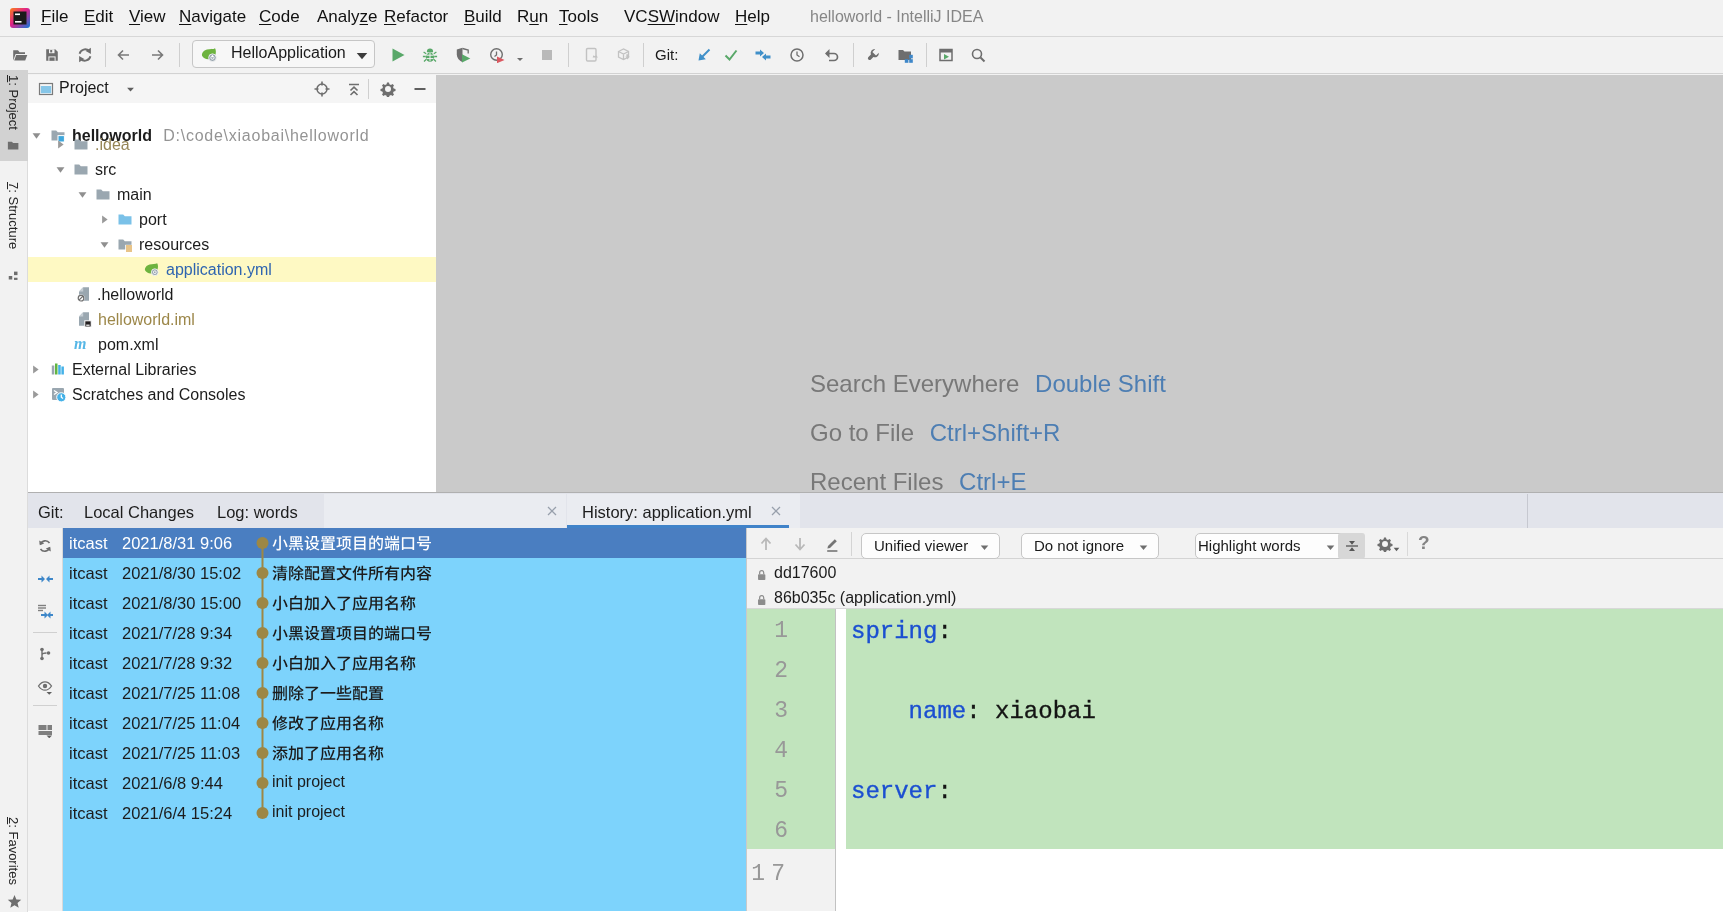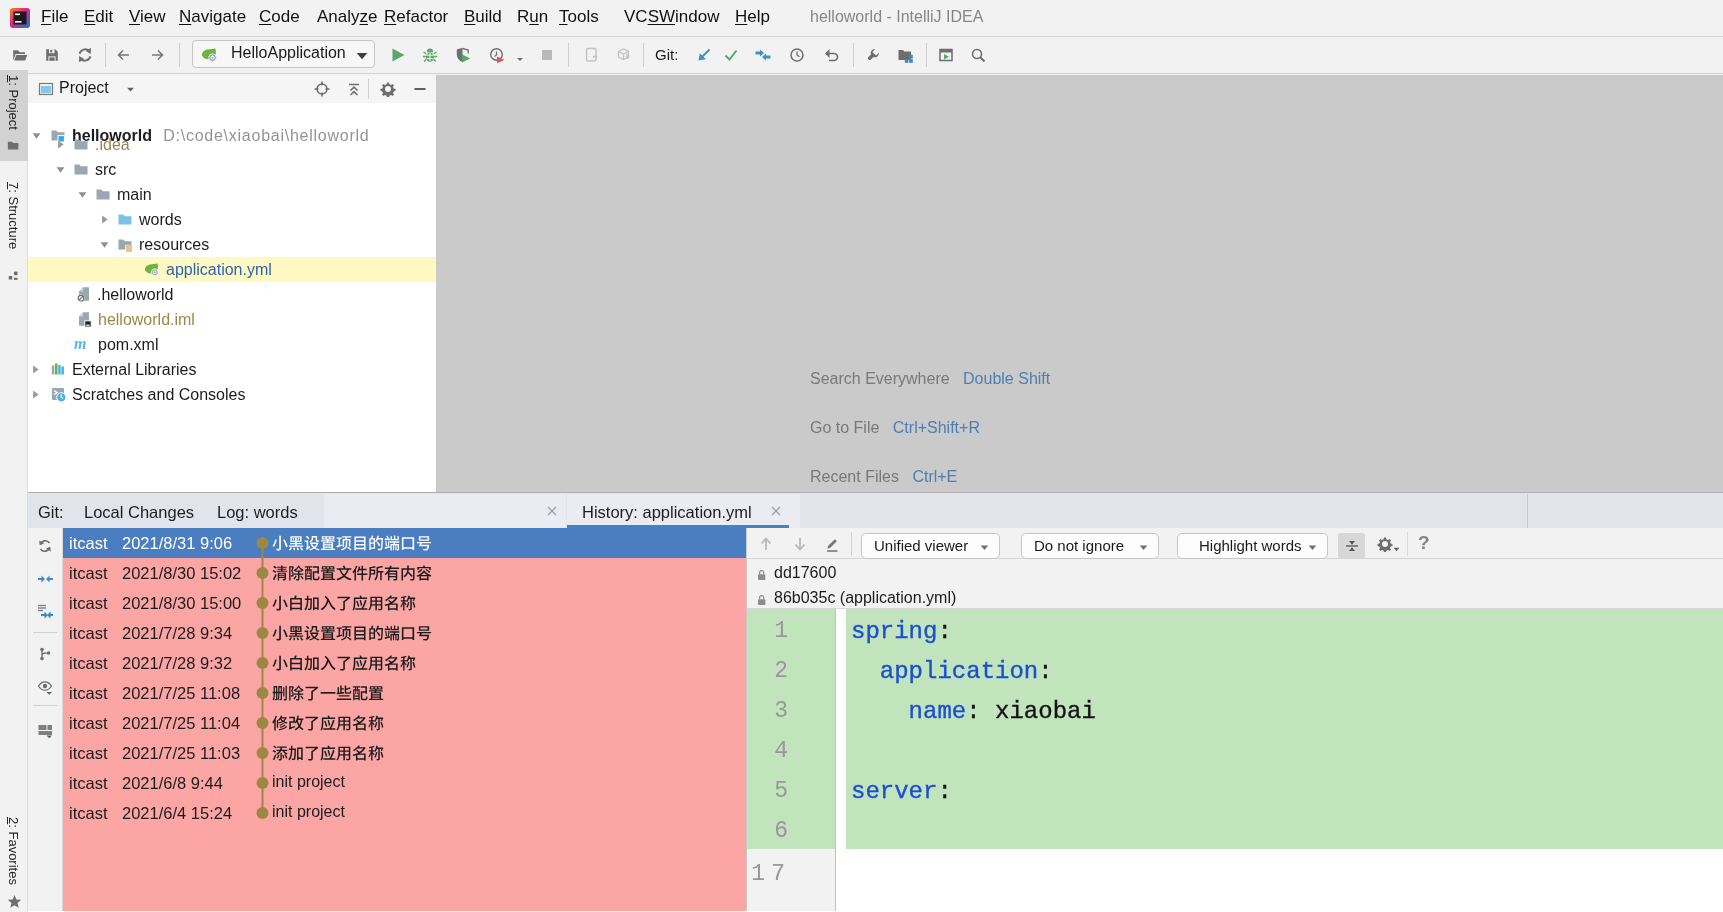--- a/index.html
+++ b/index.html
@@ -18,30 +18,30 @@
 .vtxt{position:absolute;left:21px;transform-origin:0 0;transform:rotate(90deg);font-size:13px;color:#262626;white-space:pre}
 .proj{left:28px;top:75px;width:408px;height:418px;background:#fff}
 .phead{position:absolute;left:0;top:0;width:100%;height:28px;background:#f5f5f5}
 .ptitle{position:absolute;left:31px;top:4px;font-size:16px;color:#1a1a1a}
 .tree{position:absolute;left:0;top:32px;width:100%}
 .trow{position:absolute;height:25px;width:408px;font-size:16px;white-space:pre}
 .trow .lbl{position:absolute;top:4px}
 .ticon{position:absolute;top:4px;width:16px;height:16px}
 .tarr{position:absolute;top:7px;width:11px;height:11px}
 .editor{left:436px;top:75px;width:1287px;height:418px;background:#cacaca}
-.hint{position:absolute;font-size:16px;color:#787878;white-space:pre}
+.hint{position:absolute;font-size:24px;color:#787878;white-space:pre}
 .hint b{font-weight:normal;color:#4d7eb3;margin-left:9px}
 .botpanel{left:28px;top:492px;width:1695px;height:420px;background:#fff}
 .tabstrip{position:absolute;left:0;top:0;width:1695px;height:37px;background:#e2e4eb;border-top:1px solid #b0b0b0}
 .tab{position:absolute;top:1px;height:36px;font-size:16.5px;color:#1d1d1d;line-height:36px;white-space:pre}
 .tabx{position:absolute;top:13px;width:10px;height:10px}
 .seltab{position:absolute;top:1px;height:36px;background:#eaecf1}
 .selunder{position:absolute;top:32px;height:4px;background:#4083c9}
 .lstrip{position:absolute;left:0;top:36px;width:35px;height:383px;background:#f2f2f2;border-right:1px solid #d9d9d9}
-.ctable{position:absolute;left:35px;top:36px;width:683px;height:383px;background:#fca5a5}
+.ctable{position:absolute;left:35px;top:36px;width:683px;height:383px;background:#7dd3fc}
 .crow{position:absolute;left:0;width:683px;height:30px;font-size:16.5px}
 .crow .au{position:absolute;left:6px;top:6px}
 .crow .dt{position:absolute;left:59px;top:6px}
 .crow .ms{position:absolute;left:209px;top:7px;height:16px;display:flex}
 .diff{position:absolute;left:719px;top:36px;width:976px;height:383px;background:#f2f2f2}
 .dtool{position:absolute;left:0;top:0;width:976px;height:31px;border-bottom:1px solid #d4d4d4}
 .dbtn{position:absolute;top:5px;height:26px;border:1px solid #c6c6c6;border-radius:5px;background:#fdfdfd;font-size:15px;color:#1a1a1a;line-height:24px}
 .refrow{position:absolute;left:0;font-size:16px;color:#1c1c1c}
 .gcode{position:absolute;font-family:"Liberation Mono",monospace;font-size:24px;white-space:pre;color:#141414;-webkit-text-stroke:.35px}.gcode i{font-style:normal;color:#1b4fd1}
 .lnum{position:absolute;font-family:"Liberation Mono",monospace;font-size:23px;color:#989898;text-align:right;width:40px}
@@ -258,21 +258,21 @@
         </svg><span class="lbl" style="left:67px">src</span></div>
       <div class="trow" style="top:75px"><svg class="tarr" style="left:49px" width="13" height="13" viewBox="0 0 14 14">
           <path fill="#8f8f8f" d="M2 4 H12 L7 11 Z"></path>
         </svg><svg class="ticon" style="left:67px" width="16" height="16" viewBox="0 0 16 16">
           <path fill="#9aa7b0" d="M1.5 3.5 H6.2 L7.8 5.2 H14.5 V13.5 H1.5 Z"></path>
         </svg><span class="lbl" style="left:89px">main</span></div>
       <div class="trow" style="top:100px"><svg class="tarr" style="left:71px" width="13" height="13" viewBox="0 0 14 14">
           <path fill="#9a9a9a" d="M4 2 L11 7 L4 12 Z"></path>
         </svg><svg class="ticon" style="left:89px" width="16" height="16" viewBox="0 0 16 16">
           <path fill="#7ac1e8" d="M1.5 3.5 H6.2 L7.8 5.2 H14.5 V13.5 H1.5 Z"></path>
-        </svg><span class="lbl" style="left:111px">words</span></div>
+        </svg><span class="lbl" style="left:111px">port</span></div>
       <div class="trow" style="top:125px"><svg class="tarr" style="left:71px" width="13" height="13" viewBox="0 0 14 14">
           <path fill="#8f8f8f" d="M2 4 H12 L7 11 Z"></path>
         </svg><svg class="ticon" style="left:89px" width="16" height="16" viewBox="0 0 16 16">
           <path fill="#9aa7b0" d="M1.5 3.5 H6.2 L7.8 5.2 H14.5 V13.5 H1.5 Z"></path>
           <rect x="8.2" y="8.8" width="7" height="7.4" fill="#fff"></rect>
           <g stroke="#dba54a" stroke-width="1.3">
             <path d="M9 10 H15"></path>
             <path d="M9 12 H15"></path>
             <path d="M9 14 H15"></path>
             <path d="M9 16 H15"></path>
@@ -574,21 +574,21 @@
           <path fill="#757575" d="M4 10 L10.8 3.2 L12.8 5.2 L6 12 L3.4 12.6 Z"></path>
           <rect x="3.2" y="14.2" width="10.2" height="1.6" fill="#757575"></rect>
         </svg>
         <div class="tsep" style="left:104px;top:4px;height:24px;background:#d4d4d4"></div>
         <div class="dbtn" style="left:114px;width:139px;padding-left:12px">Unified viewer<svg class="ab" style="right:9px;top:8px" width="11" height="11" viewBox="0 0 16 16">
             <path fill="#6e6e6e" d="M2.5 5 H13.5 L8 11.5 Z"></path>
           </svg></div>
         <div class="dbtn" style="left:274px;width:138px;padding-left:12px">Do not ignore<svg class="ab" style="right:9px;top:8px" width="11" height="11" viewBox="0 0 16 16">
             <path fill="#6e6e6e" d="M2.5 5 H13.5 L8 11.5 Z"></path>
           </svg></div>
-        <div class="dbtn" style="left:430px;width:151px;padding-left:21px">Highlight words<svg class="ab" style="right:9px;top:8px" width="11" height="11" viewBox="0 0 16 16">
+        <div class="dbtn" style="left:448px;width:151px;padding-left:2px">Highlight words<svg class="ab" style="right:9px;top:8px" width="11" height="11" viewBox="0 0 16 16">
             <path fill="#6e6e6e" d="M2.5 5 H13.5 L8 11.5 Z"></path>
           </svg></div>
         <div class="ab" style="left:591px;top:5px;width:27px;height:26px;background:#d7d7d7;border-radius:3px"></div>
         <svg class="tbi" style="left:597px;top:10px" width="16" height="16" viewBox="0 0 16 16">
           <path stroke="#565656" stroke-width="1.3" d="M2 8 H14" fill="none"></path>
           <path fill="#565656" d="M8 6.8 L11 3 H5 Z"></path>
           <path fill="#565656" d="M8 9.2 L11 13 H5 Z"></path>
         </svg>
         <svg class="tbi" style="left:630px;top:8px" width="16" height="16" viewBox="0 0 16 16">
           <path fill="#6e6e6e" d="M8 5 a3 3 0 1 0 0 6 a3 3 0 0 0 0 -6 Z M7 1.5 h2 l.4 1.8 1.6.7 1.6-1 1.4 1.4 -1 1.6 .7 1.6 1.8.4 v2 l-1.8.4 -.7 1.6 1 1.6 -1.4 1.4 -1.6 -1 -1.6 .7 -.4 1.8 h-2 l-.4 -1.8 -1.6 -.7 -1.6 1 -1.4 -1.4 1 -1.6 -.7 -1.6 -1.8 -.4 v-2 l1.8 -.4 .7 -1.6 -1 -1.6 1.4 -1.4 1.6 1 1.6 -.7 Z"></path>
@@ -617,17 +617,16 @@
       <div class="ab" style="left:88px;top:81px;width:1px;height:302px;background:#c2c2c2"></div>
       <div class="lnum" style="left:1px;top:90px">1</div>
       <div class="lnum" style="left:1px;top:130px">2</div>
       <div class="lnum" style="left:1px;top:170px">3</div>
       <div class="lnum" style="left:1px;top:210px">4</div>
       <div class="lnum" style="left:1px;top:250px">5</div>
       <div class="lnum" style="left:1px;top:290px">6</div>
       <div class="lnum" style="left:-22px;top:333px">1</div>
       <div class="lnum" style="left:-2px;top:333px">7</div>
       <div class="gcode" style="left:104px;top:84px;height:40px;line-height:40px"><i>spring</i>:</div>
-      <div class="gcode" style="left:104px;top:124px;height:40px;line-height:40px">  <i>application</i>:</div>
       <div class="gcode" style="left:104px;top:164px;height:40px;line-height:40px">    <i>name</i>: xiaobai</div>
       <div class="gcode" style="left:104px;top:204px;height:40px;line-height:40px"></div>
       <div class="gcode" style="left:104px;top:244px;height:40px;line-height:40px"><i>server</i>:</div>
     </div>
   </div>
 </body></html>

